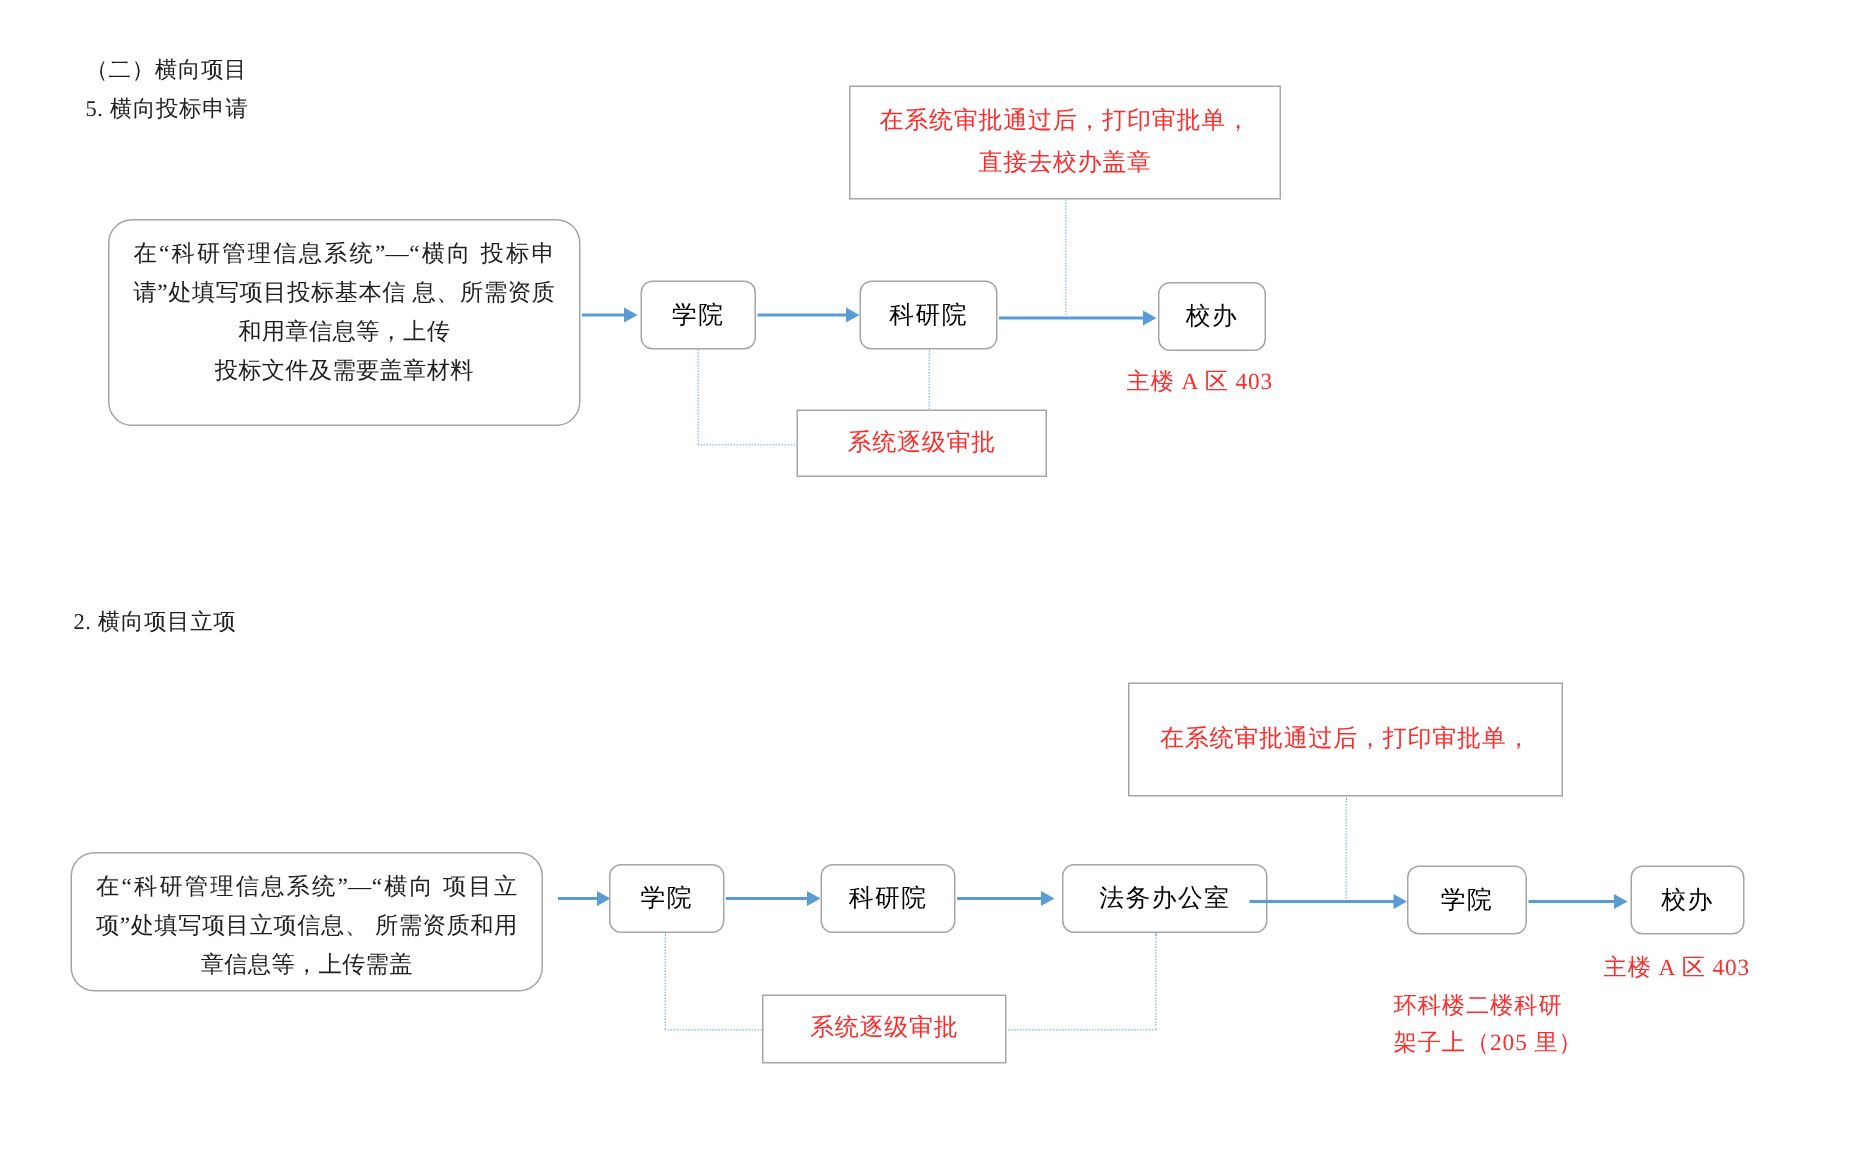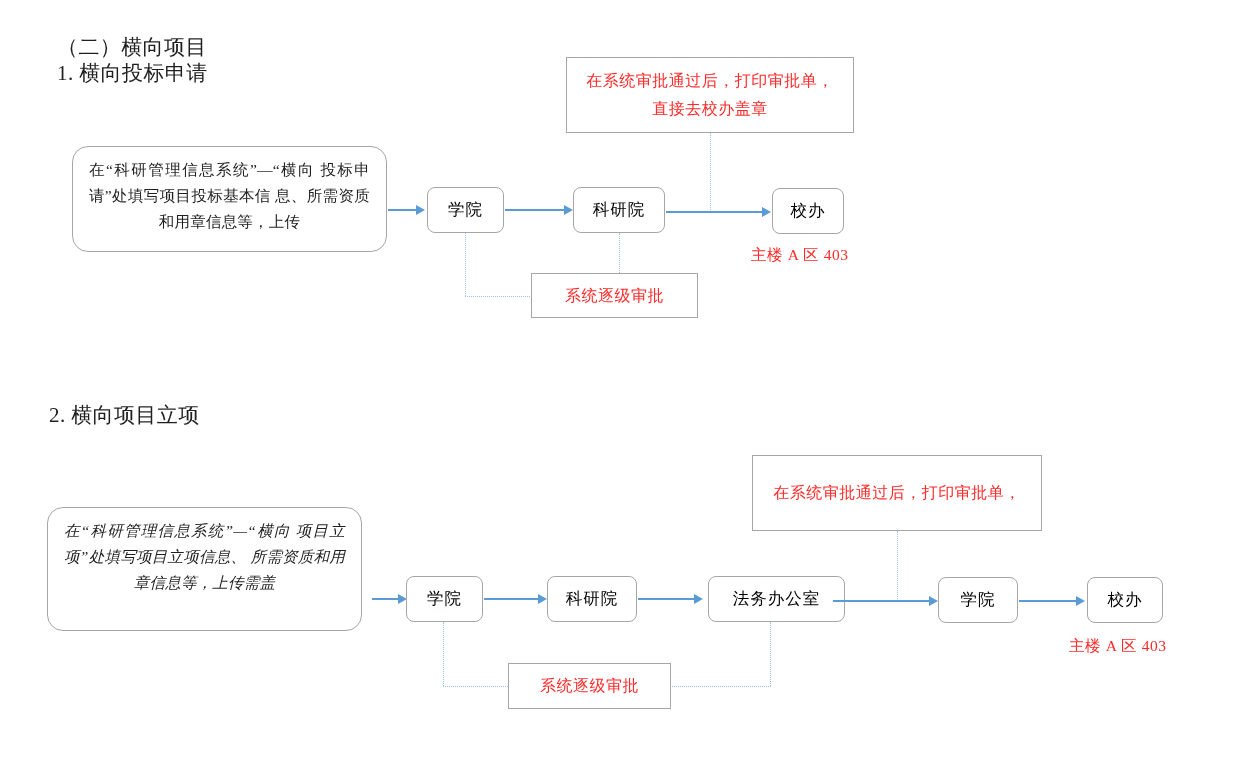--- a/index.html
+++ b/index.html
@@ -13,21 +13,21 @@
     font-family: "Liberation Serif", "DejaVu Serif", serif;
     color: #1a1a1a;
     overflow: hidden;
   }
   .canvas { position: absolute; left: 0; top: 0; width: 1234px; height: 774px; }
 
   .abs { position: absolute; }
 
   
   .heading {
-    font-size: 21px;
+    font-size: 15px;
     line-height: 26px;
     color: #1f1f1f;
     white-space: nowrap;
     letter-spacing: 0.4px;
   }
 
   
   .capsule {
     border: 1.4px solid #a6a6a6;
     border-radius: 16px;
@@ -104,33 +104,34 @@
     height: 0;
     border-top: 1.6px dotted #9dc3e6;
   }
 </style>
 </head>
 <body>
 
 <div class="canvas">
 
   <div class="abs heading" style="left:57px; top:34px;">（二）横向项目</div>
-  <div class="abs heading" style="left:57px; top:60px;">1. 横向投标申请</div>
+  <div class="abs heading" style="left:57px; top:60px;">5. 横向投标申请</div>
 
   <div class="abs redbox" style="left:566px; top:57px; width:288px; height:76px; flex-direction:column;">
     <span class="l">在系统审批通过后，打印审批单，</span>
     <span class="l">直接去校办盖章</span>
   </div>
 
   <div class="dot-v" style="left:710px; top:133px; height:79px;"></div>
 
-  <div class="abs capsule" style="left:72px; top:146px; width:315px; height:106px;">
+  <div class="abs capsule" style="left:72px; top:146px; width:315px; height:138px;">
     <span>在“科研管理信息系统”—“横向</span>
     <span>投标申请”处填写项目投标基本信</span>
     <span>息、所需资质和用章信息等，上传</span>
+    <span class="lastline">投标文件及需要盖章材料</span>
   </div>
 
   <div class="arrow-line" style="left:388px; top:209px; width:30px;"></div>
   <div class="arrow-head" style="left:416px; top:204.5px;"></div>
 
   <div class="abs node" style="left:427px; top:187px; width:77px; height:46px;">
     <span>学院</span>
   </div>
 
   <div class="arrow-line" style="left:505px; top:209px; width:62px;"></div>
@@ -159,21 +160,21 @@
   </div>
 
   <div class="abs heading" style="left:49px; top:402px;">2. 横向项目立项</div>
 
   <div class="abs redbox" style="left:752px; top:455px; width:290px; height:76px; flex-direction:column;">
     <span class="l">在系统审批通过后，打印审批单，</span>
   </div>
 
   <div class="dot-v" style="left:897px; top:531px; height:68px;"></div>
 
-  <div class="abs capsule" style="left:47px; top:507px; width:315px; height:124px;font-style:italic;">
+  <div class="abs capsule" style="left:47px; top:568px; width:315px; height:93px;">
     <span>在“科研管理信息系统”—“横向</span>
     <span>项目立项”处填写项目立项信息、</span>
     <span>所需资质和用章信息等，上传需盖</span>
   </div>
 
   <div class="arrow-line" style="left:372px; top:598px; width:28px;"></div>
   <div class="arrow-head" style="left:398px; top:593.5px;"></div>
 
   <div class="abs node" style="left:406px; top:576px; width:77px; height:46px;">
     <span>学院</span>
@@ -202,20 +203,24 @@
 
   <div class="arrow-line" style="left:1019px; top:600px; width:60px;"></div>
   <div class="arrow-head" style="left:1076px; top:595.5px;"></div>
 
   <div class="abs node" style="left:1087px; top:577px; width:76px; height:46px;">
     <span>校办</span>
   </div>
 
   <div class="abs redlabel" style="left:1069px; top:633px;">主楼 A 区 403</div>
 
+  <div class="abs redlabel" style="left:929px; top:658px;">
+    <div>环科楼二楼科研</div>
+    <div>架子上（205 里）</div>
+  </div>
 
   <div class="dot-v" style="left:443px; top:622px; height:64px;"></div>
   <div class="dot-h" style="left:443px; top:686px; width:65px;"></div>
 
   <div class="dot-v" style="left:770px; top:622px; height:64px;"></div>
   <div class="dot-h" style="left:670px; top:686px; width:101px;"></div>
 
   <div class="abs redbox" style="left:508px; top:663px; width:163px; height:46px;">
     <span>系统逐级审批</span>
   </div>

